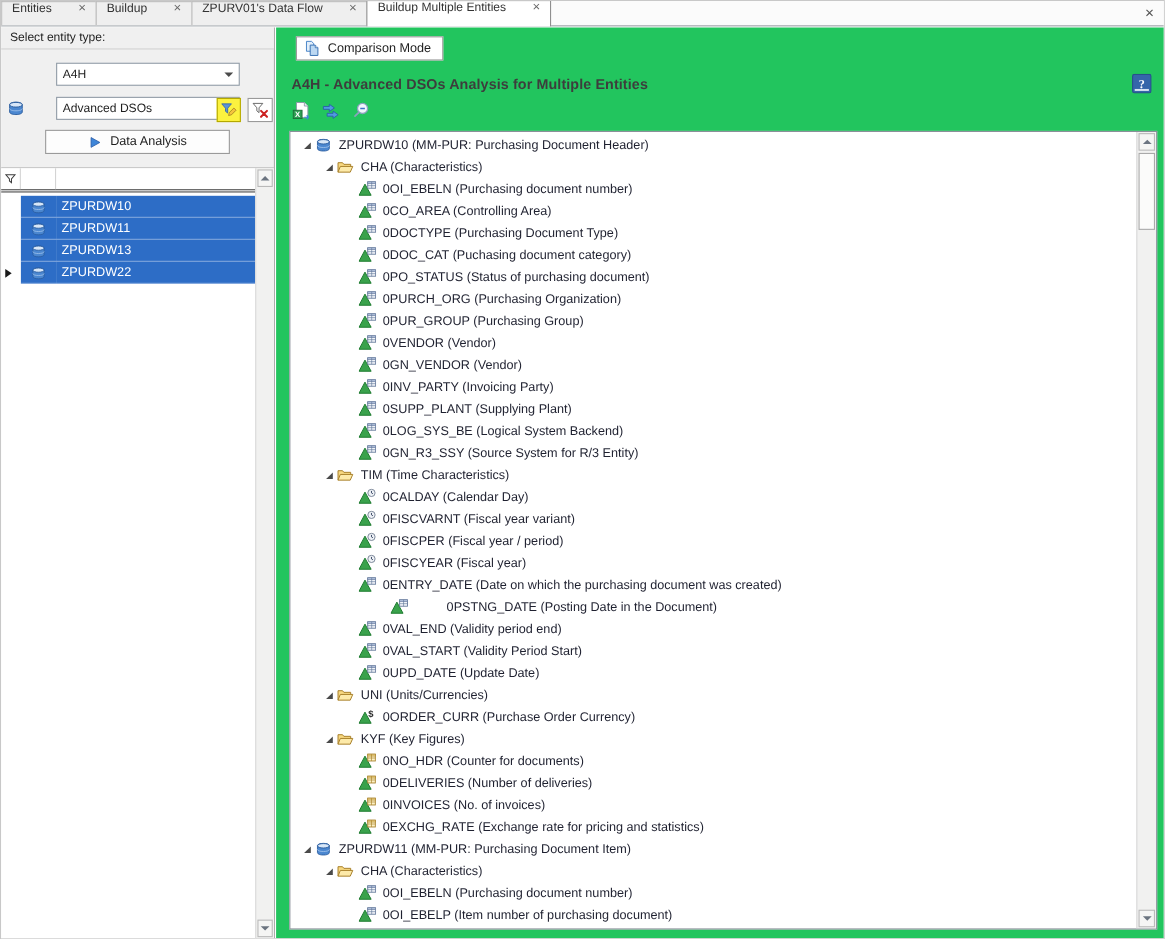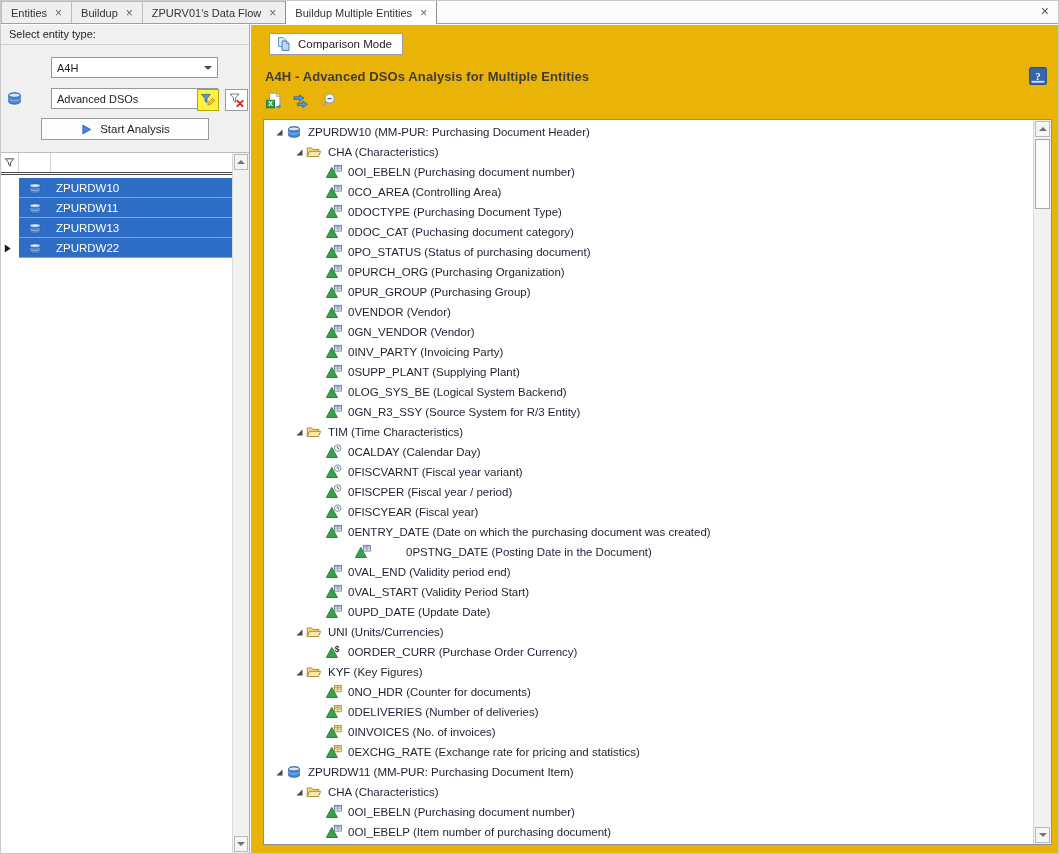--- a/index.html
+++ b/index.html
@@ -6,21 +6,21 @@
   html,body { background:#e8e8e8; }
   .app{
     position:relative; width:1059px; height:854px; background:#fff;
     font-family:"Liberation Sans",sans-serif; font-size:11px; color:#2b2b2b;
     overflow:hidden; border:1px solid #c8c8c8;
   }
   
   .tabbar{ position:absolute; top:0; left:0; right:0; height:23px;
     background:#fbfbfb; border-bottom:1px solid #9aa0a6; display:flex; align-items:flex-end; z-index:5;}
   .tabs{ display:flex; height:23px; }
-  .tab{ display:flex; align-items:center; gap:8px; padding:0 9px; height:22px; margin-top:1px;
+  .tab{ display:flex; align-items:flex-start; gap:24px; padding:0 9px; height:22px; margin-top:1px;
     background:#efefef; border:1px solid #bdbdbd; border-bottom:none; color:#333; cursor:default; white-space:nowrap;}
   .tab + .tab{ margin-left:-1px; }
   .tab.active{ background:#fff; border-color:#8f8f8f; height:24px; margin-top:0; position:relative; z-index:6; }
   .tab .tx{ color:#666; font-size:12px; line-height:10px; }
   .tabbar-close{ margin-left:auto; align-self:center; padding:0 9px 2px 0; color:#555; font-size:14px; }
   
   .left{ position:absolute; top:24px; left:0; width:249px; bottom:0;
     background:#f0f0f0; border-right:1px solid #ababab; }
   .panel-header{ height:20px; line-height:19px; padding-left:8px; background:#f0f0f0;
     border-bottom:1px solid #d2d2d2; color:#1e1e1e; }
@@ -59,21 +59,21 @@
   .erow .mk{ width:9px; height:11px; margin-left:2px; }
   .ecyl{ width:16px; height:15px; }
   .vscroll{ position:absolute; top:0; bottom:0; right:0; width:17px; background:#f1f1f0; border-left:1px solid #d9d9d9; }
   .sbtn{ position:absolute; left:1px; right:1px; height:16px; background:#f5f5f4; border:1px solid #b9b9b9;
     display:flex; align-items:center; justify-content:center; }
   .sbtn.up{ top:1px; } .sbtn.down{ bottom:1px; }
   .arr-up{ width:0;height:0;border-left:4px solid transparent;border-right:4px solid transparent;border-bottom:4px solid #6b7480;}
   .arr-down{ width:0;height:0;border-left:4px solid transparent;border-right:4px solid transparent;border-top:4px solid #6b7480;}
   .thumb{ position:absolute; left:1px; right:1px; top:19px; height:70px; background:#fbfbfa; border:1px solid #a9a9a9; }
   
-  .right{ position:absolute; top:24px; left:250px; right:0; bottom:0; background:#eab308; }
+  .right{ position:absolute; top:24px; left:250px; right:0; bottom:0; background:#22c55e; }
   .cmp-btn{ position:absolute; left:18px; top:8px; height:22px; padding:0 10px 0 6px;
     display:flex; align-items:center; gap:6px; background:#fff; border:1px solid #9b9b9b;
     font-family:inherit; font-size:11.5px; color:#1e1e1e; cursor:default; }
   .cmp-btn .ic{ width:16px; height:16px; }
   .page-title{ position:absolute; left:14px; top:44px; font-size:13px; font-weight:bold; color:#3d3d3d;
     letter-spacing:.1px; }
   .help{ position:absolute; right:11px; top:42px; width:18px; height:18px; }
   .toolbar{ position:absolute; left:13px; top:66px; display:flex; gap:7px; }
   .tool{ width:20px; height:20px; border:none; background:transparent; padding:1px; cursor:default; }
   .tool svg{ width:18px; height:18px; }
@@ -141,21 +141,21 @@
           <path d="M1.6 2h8.8L7 6v4.4L5 8.8V6z" fill="#fff" stroke="#5a5a5a" stroke-width=".8"></path>
           <path d="M8.8 8.8l5.4 5.4M14.2 8.8l-5.4 5.4" stroke="#cc2222" stroke-width="1.9" stroke-linecap="round"></path>
         </svg></button>
 
     <button class="start-btn">
       <span class="ic" id="play-ic">
           <svg viewBox="0 0 14 14">
             <polygon points="3,2.2 11.6,7 3,11.8" fill="#3f86d8" stroke="#2a5ca8" stroke-width=".8"></polygon>
           </svg>
         </span>
-      <span>Start Analysis</span>
+      <span>Data Analysis</span>
     </button>
 
     <div class="elist">
       <div class="elist-head">
         <div class="hc" id="funnel-cell">
             <svg viewBox="0 0 12 12" width="11" height="11">
               <path d="M1.5 2h9L7 6.2v3.6L5 8.2V6.2z" fill="none" stroke="#3c3c3c" stroke-width="1"></path>
             </svg>
           </div>
         <div class="hc"></div>

